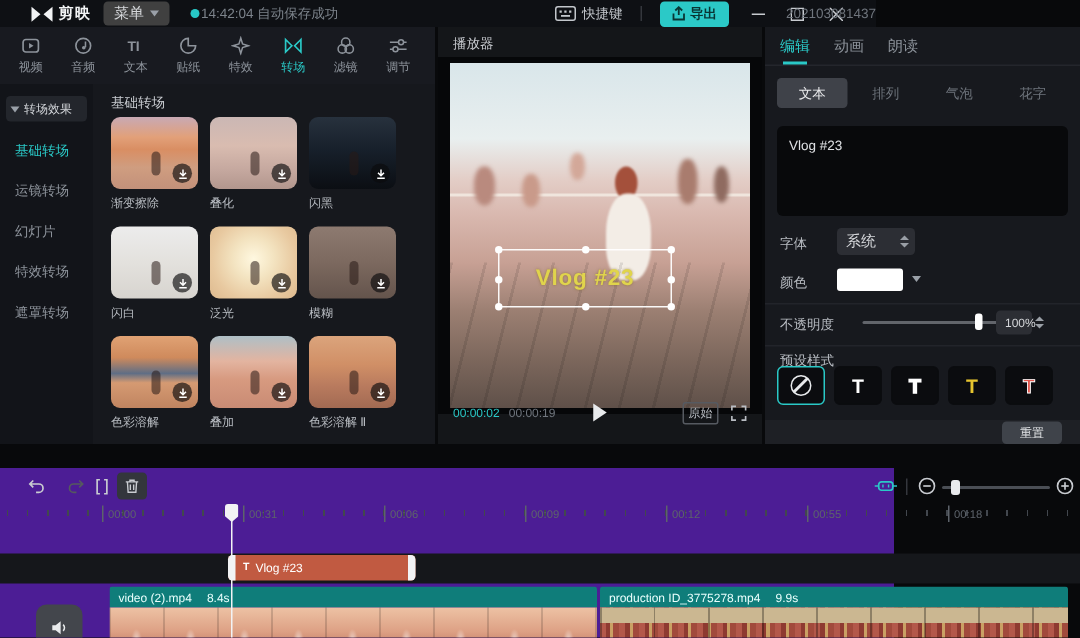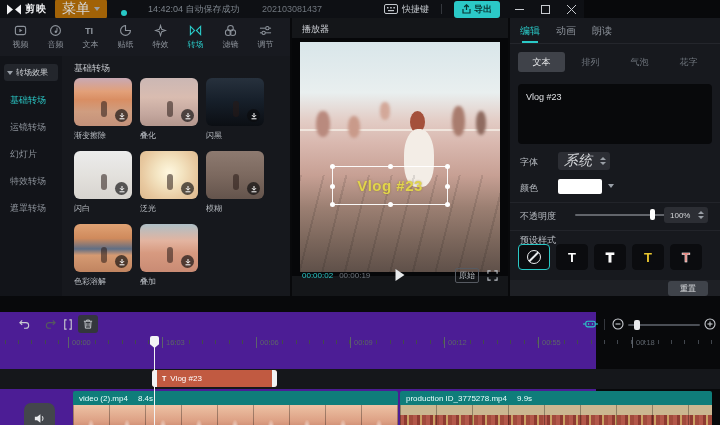--- a/index.html
+++ b/index.html
@@ -2,31 +2,31 @@
 <html><head>
 <meta charset="utf-8">
 <style>
   * { margin:0; padding:0; box-sizing:border-box; }
   html,body { width:720px; height:425px; background:#08090b; overflow:hidden;
               font-family:"Liberation Sans","DejaVu Sans",sans-serif; }
   .app { position:relative; width:720px; height:425px; background:#08090b; color:#c9ccd1; }
 
   
   .titlebar { position:absolute; left:0; top:0; width:584px; height:18px; background:#0e1014;
-              display:flex; align-items:center; padding:0 6px; }
+              display:flex; align-items:center; padding:0 20px; }
   .logo { display:flex; align-items:center; gap:3px; margin-right:8px; }
   .logo svg { display:block; }
   .logo-name { font-size:10px; font-weight:bold; color:#f2f3f5; letter-spacing:1px; }
-  .menu-btn { background:#a16207; border-radius:3px; padding:1px 7px; font-size:14px; color:#d5d7da;
+  .menu-btn { background:#404040; border-radius:3px; padding:1px 7px; font-size:10px; color:#d5d7da;
               display:flex; align-items:center; gap:4px; margin-right:14px; cursor:default; }
   .caret-down { width:0; height:0; border-left:3px solid transparent; border-right:3px solid transparent;
                 border-top:4px solid #9aa0a8; }
-  .autosave { display:flex; align-items:flex-end; gap:21px; font-size:9px; color:#7c838b; }
+  .autosave { display:flex; align-items:center; gap:1px; font-size:9px; color:#7c838b; }
   .autosave-dot { width:6px; height:6px; border-radius:50%; background:#27c8c6; }
-  .project-id { position:absolute; left:0; right:0; text-align:center; font-size:9px; color:#6f757d; pointer-events:none; }
+  .project-id { position:absolute; left:0; right:0; text-align:right; font-size:9px; color:#6f757d; pointer-events:none; }
   .tb-right { margin-left:auto; display:flex; align-items:center; gap:12px; }
   .shortcut-btn { display:flex; align-items:center; gap:4px; font-size:9px; color:#c3c7cc; }
   .tb-sep { width:1px; height:10px; background:#34373d; }
   .export-btn { display:flex; align-items:center; gap:3px; background:#2bc9c7; color:#093634;
                 font-size:9px; font-weight:bold; border-radius:3px; padding:2px 8px; }
   .win-btn { width:14px; height:14px; display:flex; align-items:center; justify-content:center; color:#c8cbd0; }
 
   
   .panel-left   { position:absolute; left:0;   top:18px; width:290px; height:278px; background:#16181d; }
   .panel-center { position:absolute; left:292px; top:18px; width:216px; height:278px; background:#141619; }
@@ -106,30 +106,30 @@
   .insp-tab.active { color:#2ac9c7; }
   .insp-tab.active::after { content:""; position:absolute; left:2px; right:2px; bottom:0; height:2px; background:#2ac9c7; }
   .subtabs { position:absolute; left:8px; top:34px; width:194px; height:20px; display:flex; gap:2px; }
   .subtab { flex:1; display:flex; align-items:center; justify-content:center; font-size:9px; color:#6e747c; border-radius:3px; }
   .subtab.active { background:#3f4249; color:#e8e9eb; }
   .text-box { position:absolute; left:8px; top:66px; width:194px; height:60px; background:#08090b;
               border-radius:4px; padding:8px; font-size:9px; color:#dfe1e4; }
   .insp-row-label { position:absolute; left:10px; font-size:9px; color:#b9bdc3; }
   .font-select { position:absolute; left:48px; top:134px; width:52px; height:18px; background:#2c2e34;
                  border-radius:3px; display:flex; align-items:center; padding:0 4px 0 6px; }
-  .font-select .fval { font-size:14px; color:#d5d7da; flex:1;font-style:italic; }
+  .font-select .fval { font-size:10px; color:#d5d7da; flex:1; }
   .stepper { display:flex; flex-direction:column; gap:2px; align-items:center; }
   .stp-up { width:0;height:0;border-left:3px solid transparent;border-right:3px solid transparent;border-bottom:3px solid #9a9fa6; }
   .stp-dn { width:0;height:0;border-left:3px solid transparent;border-right:3px solid transparent;border-top:3px solid #9a9fa6; }
   .color-swatch { position:absolute; left:48px; top:161px; width:44px; height:15px; background:#ffffff; border-radius:2px; }
   .color-caret { position:absolute; left:98px; top:166px; }
   .insp-div { position:absolute; left:0; width:210px; height:1px; background:#22242a; }
   .op-track { position:absolute; left:65px; top:196px; width:92px; height:2px; background:#62656b; border-radius:1px; }
   .op-handle { position:absolute; left:140px; top:191px; width:5px; height:11px; background:#fff; border-radius:2px; }
-  .op-value { position:absolute; left:154px; top:189px; width:44px; height:16px; background:#2c2e34; border-radius:3px;
+  .op-value { position:absolute; left:154px; top:189px; width:24px; height:16px; background:#2c2e34; border-radius:3px;
               display:flex; align-items:center; padding:0 4px 0 6px; }
   .op-value .ov { font-size:8px; color:#d5d7da; flex:1; }
   .presets-row { position:absolute; left:8px; top:226px; display:flex; gap:6px; }
   .preset { width:32px; height:26px; background:#0b0c0f; border-radius:4px; display:flex; align-items:center;
             justify-content:center; border:1px solid #0b0c0f; }
   .preset.selected { border:1px solid #2ac9c7; }
   .preset .pT { font-size:13px; font-weight:800; }
   .pT-white { color:#ffffff; }
   .pT-outline { color:transparent; -webkit-text-stroke:1px #ffffff; text-shadow:0 0 0 #fff; }
   .pT-yellow { color:#e6c42f; }
@@ -400,20 +400,31 @@
           <div class="thumb t7">
               <span class="figure"></span>
             <span class="dl-badge">
                 <svg width="8" height="8" viewBox="0 0 8 8">
                   <path d="M4 1v3.6 M2 3.2 L4 5.2 L6 3.2 M1.5 6.8h5" fill="none" stroke="#fff" stroke-width="1"></path>
                 </svg>
               </span>
             </div>
           <div class="tlabel2">叠加</div>
         </div>
+        <div class="titem">
+          <div class="thumb t9">
+              <span class="figure"></span>
+            <span class="dl-badge">
+                <svg width="8" height="8" viewBox="0 0 8 8">
+                  <path d="M4 1v3.6 M2 3.2 L4 5.2 L6 3.2 M1.5 6.8h5" fill="none" stroke="#fff" stroke-width="1"></path>
+                </svg>
+              </span>
+            </div>
+          <div class="tlabel2">色彩溶解 Ⅱ</div>
+        </div>
 
       </div>
     </div>
   </section>
 
   <section class="panel-center">
     <div class="player-head">播放器</div>
     <div class="stage">
       <div class="video">
         <div class="railing"></div>
@@ -562,21 +573,21 @@
         <svg width="12" height="12" viewBox="0 0 12 12">
             <circle cx="6" cy="6" r="5" fill="none" stroke="#c9ccd1" stroke-width="1.1"></circle>
             <line x1="3.5" y1="6" x2="8.5" y2="6" stroke="#c9ccd1" stroke-width="1.1"></line>
             <line x1="6" y1="3.5" x2="6" y2="8.5" stroke="#c9ccd1" stroke-width="1.1"></line>
           </svg>
         </span>
     </div>
 
     <div class="ruler">
       <span class="rlabel" style="left:68px">00:00</span>
-      <span class="rlabel" style="left:162px">16:03</span>
+      <span class="rlabel" style="left:162px">00:31</span>
       <span class="rlabel" style="left:256px">00:06</span>
       <span class="rlabel" style="left:350px">00:09</span>
       <span class="rlabel" style="left:444px">00:12</span>
       <span class="rlabel" style="left:538px">00:55</span>
       <span class="rlabel" style="left:632px">00:18</span>
     </div>
 
     <div class="tracks">
       <div class="texttrack-strip"></div>
 

